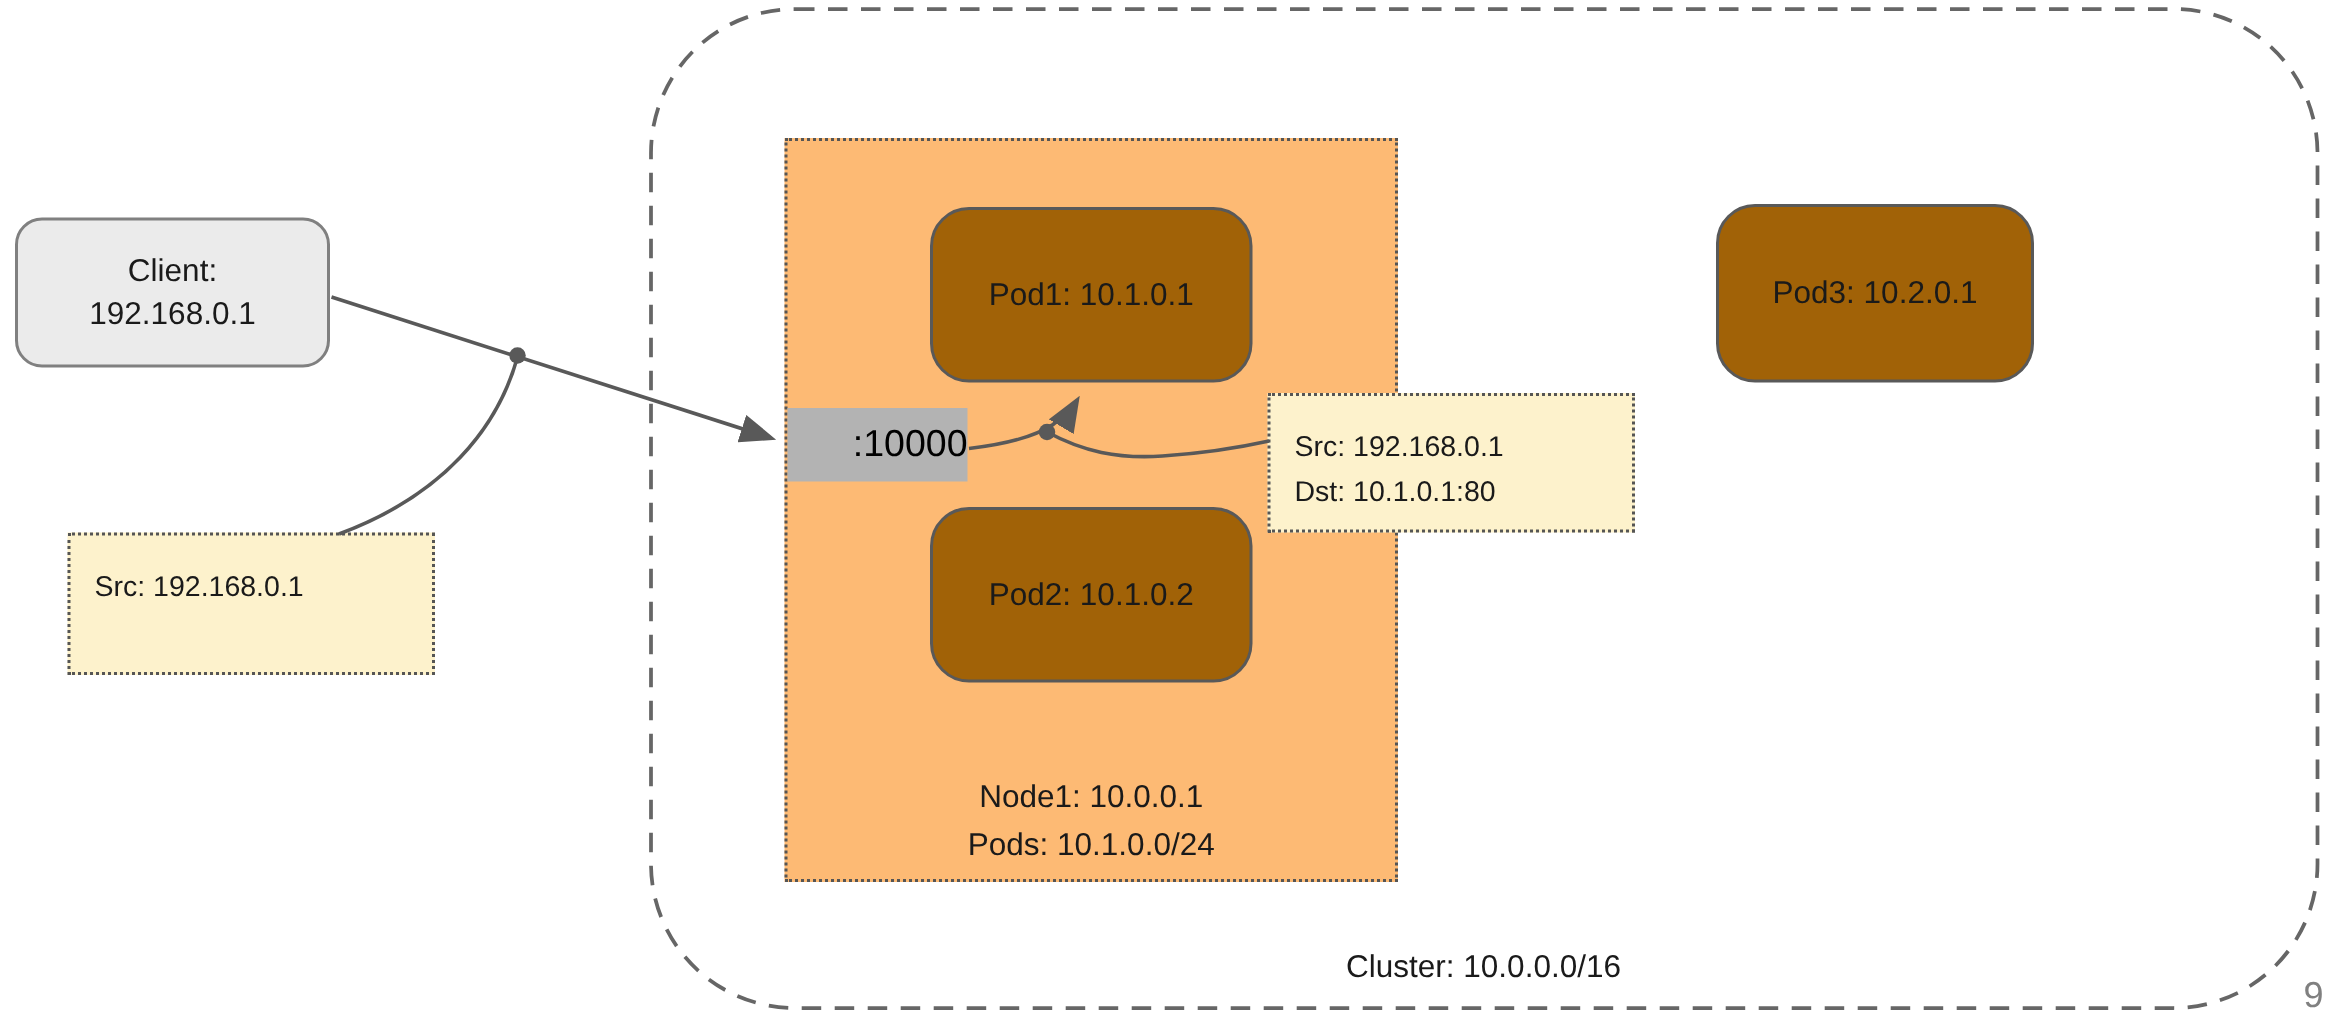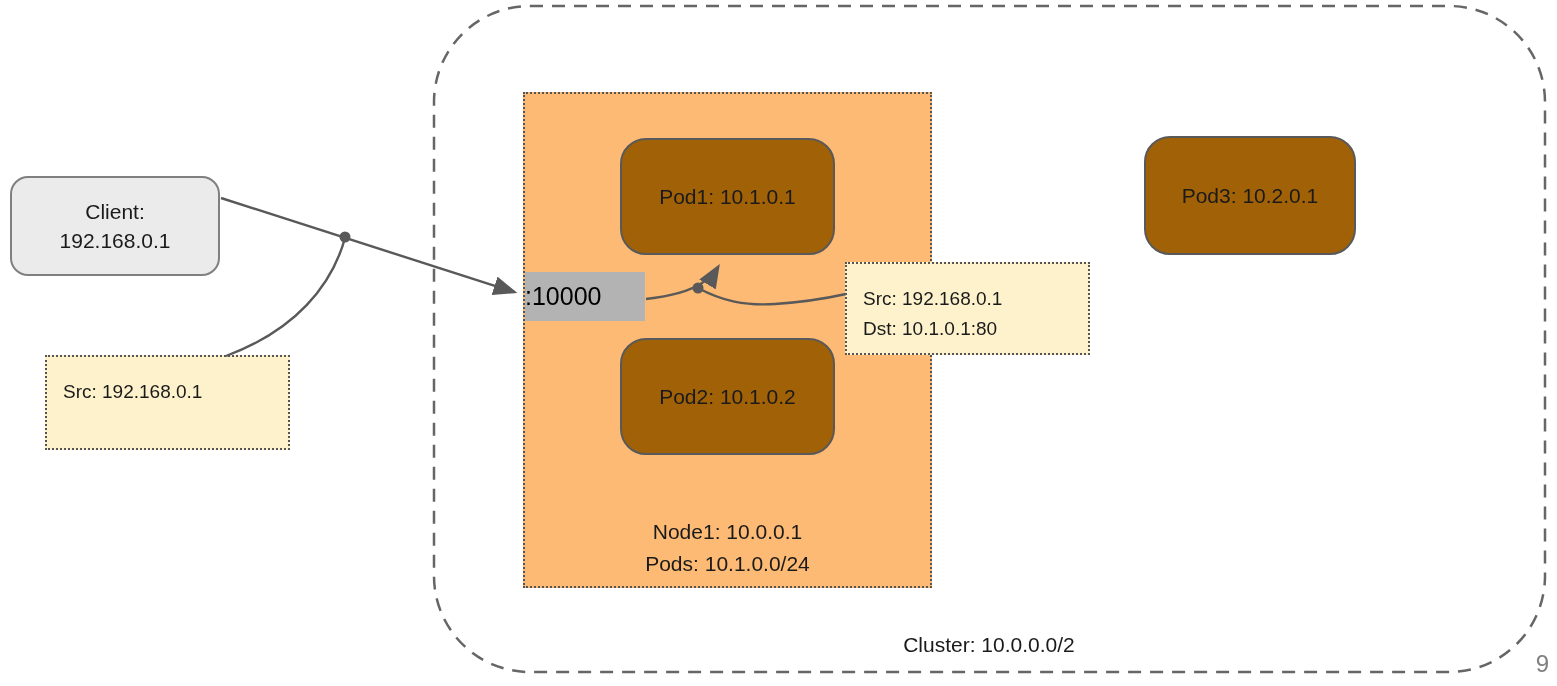--- a/index.html
+++ b/index.html
@@ -24,21 +24,20 @@
     left: 10px; top: 145px;
     width: 210px; height: 100px;
     background: #ebebeb;
     border: 2px solid #808080;
     border-radius: 18px;
     box-sizing: border-box;
     display: flex; flex-direction: column;
     align-items: center; justify-content: center;
     font-size: 21px;
     line-height: 29px;
-    margin-top: 31px;
   }
 
   
   .node-box {
     position: absolute;
     top: 92px;
     width: 409px; height: 496px;
     background: #fdba74;
     border: 2.5px dotted #555555;
     box-sizing: border-box;
@@ -68,21 +67,21 @@
   .pod1 { left: 620px; top: 138px; }
   .pod2 { left: 620px; top: 338px; }
   .pod3 { left: 1144px; top: 136px; width: 212px; height: 119px; }
 
   
   .port-box {
     position: absolute;
     left: 525px; top: 272px;
     width: 120px; height: 49px;
     background: #b3b3b3;
-    display: flex; align-items: center; justify-content: flex-start;
+    display: flex; align-items: center; justify-content: flex-end;
     font-size: 25px;
     color: #000000;
   }
 
   
   .packet-note {
     position: absolute;
     background: #fdf2cc;
     border: 2px dotted #555555;
     box-sizing: border-box;
@@ -150,21 +149,21 @@
 
   <div class="packet-note note1">
     <div>Src: 192.168.0.1</div>
   </div>
 
   <div class="packet-note note2">
     <div>Src: 192.168.0.1</div>
     <div>Dst: 10.1.0.1:80</div>
   </div>
 
-  <div class="cluster-label">Cluster: 10.0.0.0/2</div>
+  <div class="cluster-label">Cluster: 10.0.0.0/16</div>
   <div class="page-number">9</div>
 
   <svg class="overlay" viewBox="0 0 1557 686" xmlns="http://www.w3.org/2000/svg">
     <defs>
       <marker id="arrow" markerWidth="10" markerHeight="8" refX="8.5" refY="4" orient="auto">
         <path d="M0,0 L10,4 L0,8 z" fill="#595959"></path>
       </marker>
     </defs>
 
     <rect x="434" y="6" width="1111" height="666" rx="96" ry="96" fill="none" stroke="#666666" stroke-width="2.5" stroke-dasharray="13 9"></rect>

